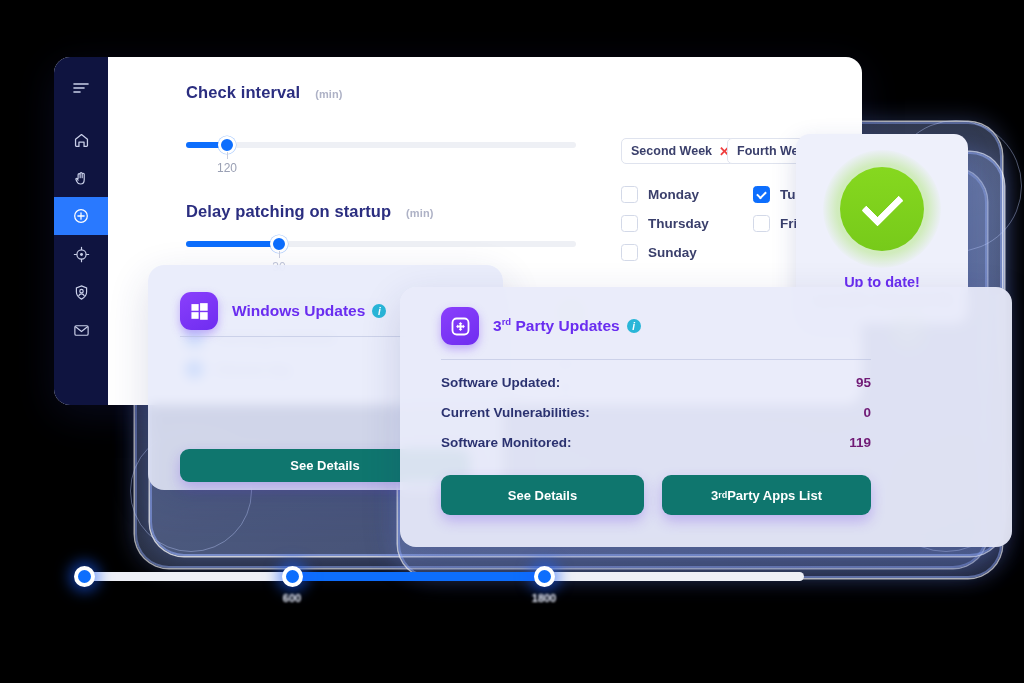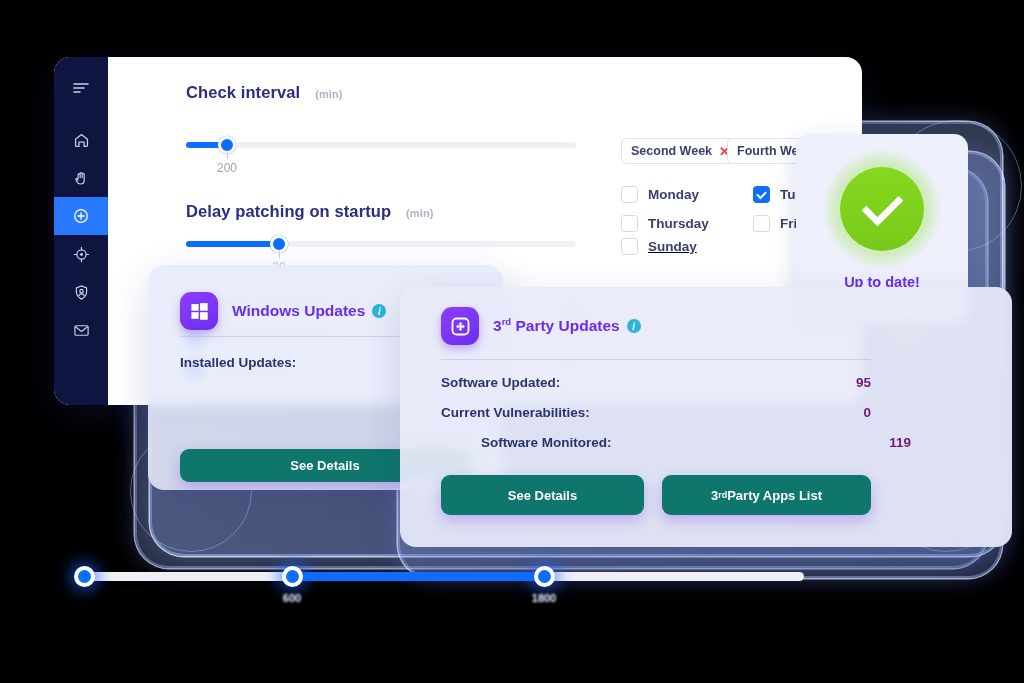--- a/index.html
+++ b/index.html
@@ -193,21 +193,21 @@
 
     <div class="panel-body">
 
       <div class="field-label" style="left:78px;top:26px;">
         <span>Check interval</span><span class="unit">(min)</span>
       </div>
       <div class="slider" style="left:78px;top:85px;width:390px;">
         <div class="fill" style="width:40px;"></div>
         <div class="knob" style="left:32px;"></div>
         <div class="tick" style="left:41px;"></div>
-        <div class="val" style="left:41px;">200</div>
+        <div class="val" style="left:41px;">120</div>
       </div>
 
       <div class="field-label" style="left:78px;top:145px;">
         <span>Delay patching on startup</span><span class="unit">(min)</span>
       </div>
       <div class="slider" style="left:78px;top:184px;width:390px;">
         <div class="fill" style="width:92px;"></div>
         <div class="knob" style="left:84px;"></div>
         <div class="tick" style="left:93px;"></div>
         <div class="val" style="left:93px;color:#c3c8da;">30</div>
@@ -244,21 +244,21 @@
         <span class="lbl">Tuesday</span>
       </div>
       <div class="daycb" style="left:513px;top:158px;">
         <span class="box"></span>
         <span class="lbl">Thursday</span>
       </div>
       <div class="daycb" style="left:645px;top:158px;">
         <span class="box"></span>
         <span class="lbl">Friday</span>
       </div>
-      <div class="daycb" style="left:513px;top:181px;text-decoration:underline;">
+      <div class="daycb" style="left:513px;top:187px;">
         <span class="box"></span>
         <span class="lbl">Sunday</span>
       </div>
 
     </div>
   </div>
 
   <div class="status-card">
     <div class="glow">
       <div class="inner">
@@ -287,24 +287,20 @@
           <rect x="10.6" y="10.7" width="8.0" height="8.0" fill="#fff"></rect>
         </svg>
       </span>
       <span class="card-title">
         <span>Windows Updates</span>
         <span class="info-i">i</span>
       </span>
     </div>
     <div class="hr" style="left:32px;top:71px;width:290px;"></div>
 
-    <div class="row" style="left:32px;top:90px;width:290px;">
-      <span>Installed Updates:</span>
-      <span class="v"></span>
-    </div>
 
     <div class="btn" style="left:32px;top:184px;width:290px;height:33px;">See Details</div>
   </div>
 
   <div class="glass card-3p">
     <div class="card-head" style="left:41px;top:20px;">
       <span class="app-ico">
         <svg width="21" height="21" viewBox="0 0 22 22">
           <rect x="2.6" y="2.6" width="16.8" height="16.8" rx="4.4" fill="none" stroke="#fff" stroke-width="1.9"></rect>
           <path d="M11 6.4l2.0 2.0h-1.0v1.6h1.6v-1.0l2.0 2.0-2.0 2.0v-1.0h-1.6v1.6h1.0l-2.0 2.0-2.0-2.0h1.0v-1.6H8.4v1.0l-2.0-2.0 2.0-2.0v1.0h1.6V8.4h-1.0z" fill="#fff"></path>
@@ -318,21 +314,21 @@
     <div class="hr" style="left:41px;top:72px;width:430px;"></div>
 
     <div class="row" style="left:41px;top:88px;width:430px;">
       <span>Software Updated:</span>
       <span class="v">95</span>
     </div>
     <div class="row" style="left:41px;top:118px;width:430px;">
       <span>Current Vulnerabilities:</span>
       <span class="v">0</span>
     </div>
-    <div class="row" style="left:41px;top:148px;width:430px;margin-left:40px;">
+    <div class="row" style="left:41px;top:148px;width:430px;">
       <span>Software Monitored:</span>
       <span class="v">119</span>
     </div>
 
     <div class="btn" style="left:41px;top:188px;width:203px;height:40px;">See Details</div>
     <div class="btn" style="left:262px;top:188px;width:209px;height:40px;">
         <span>3</span>
         <sup>rd</sup>
         <span> Party Apps List</span>
       </div>

